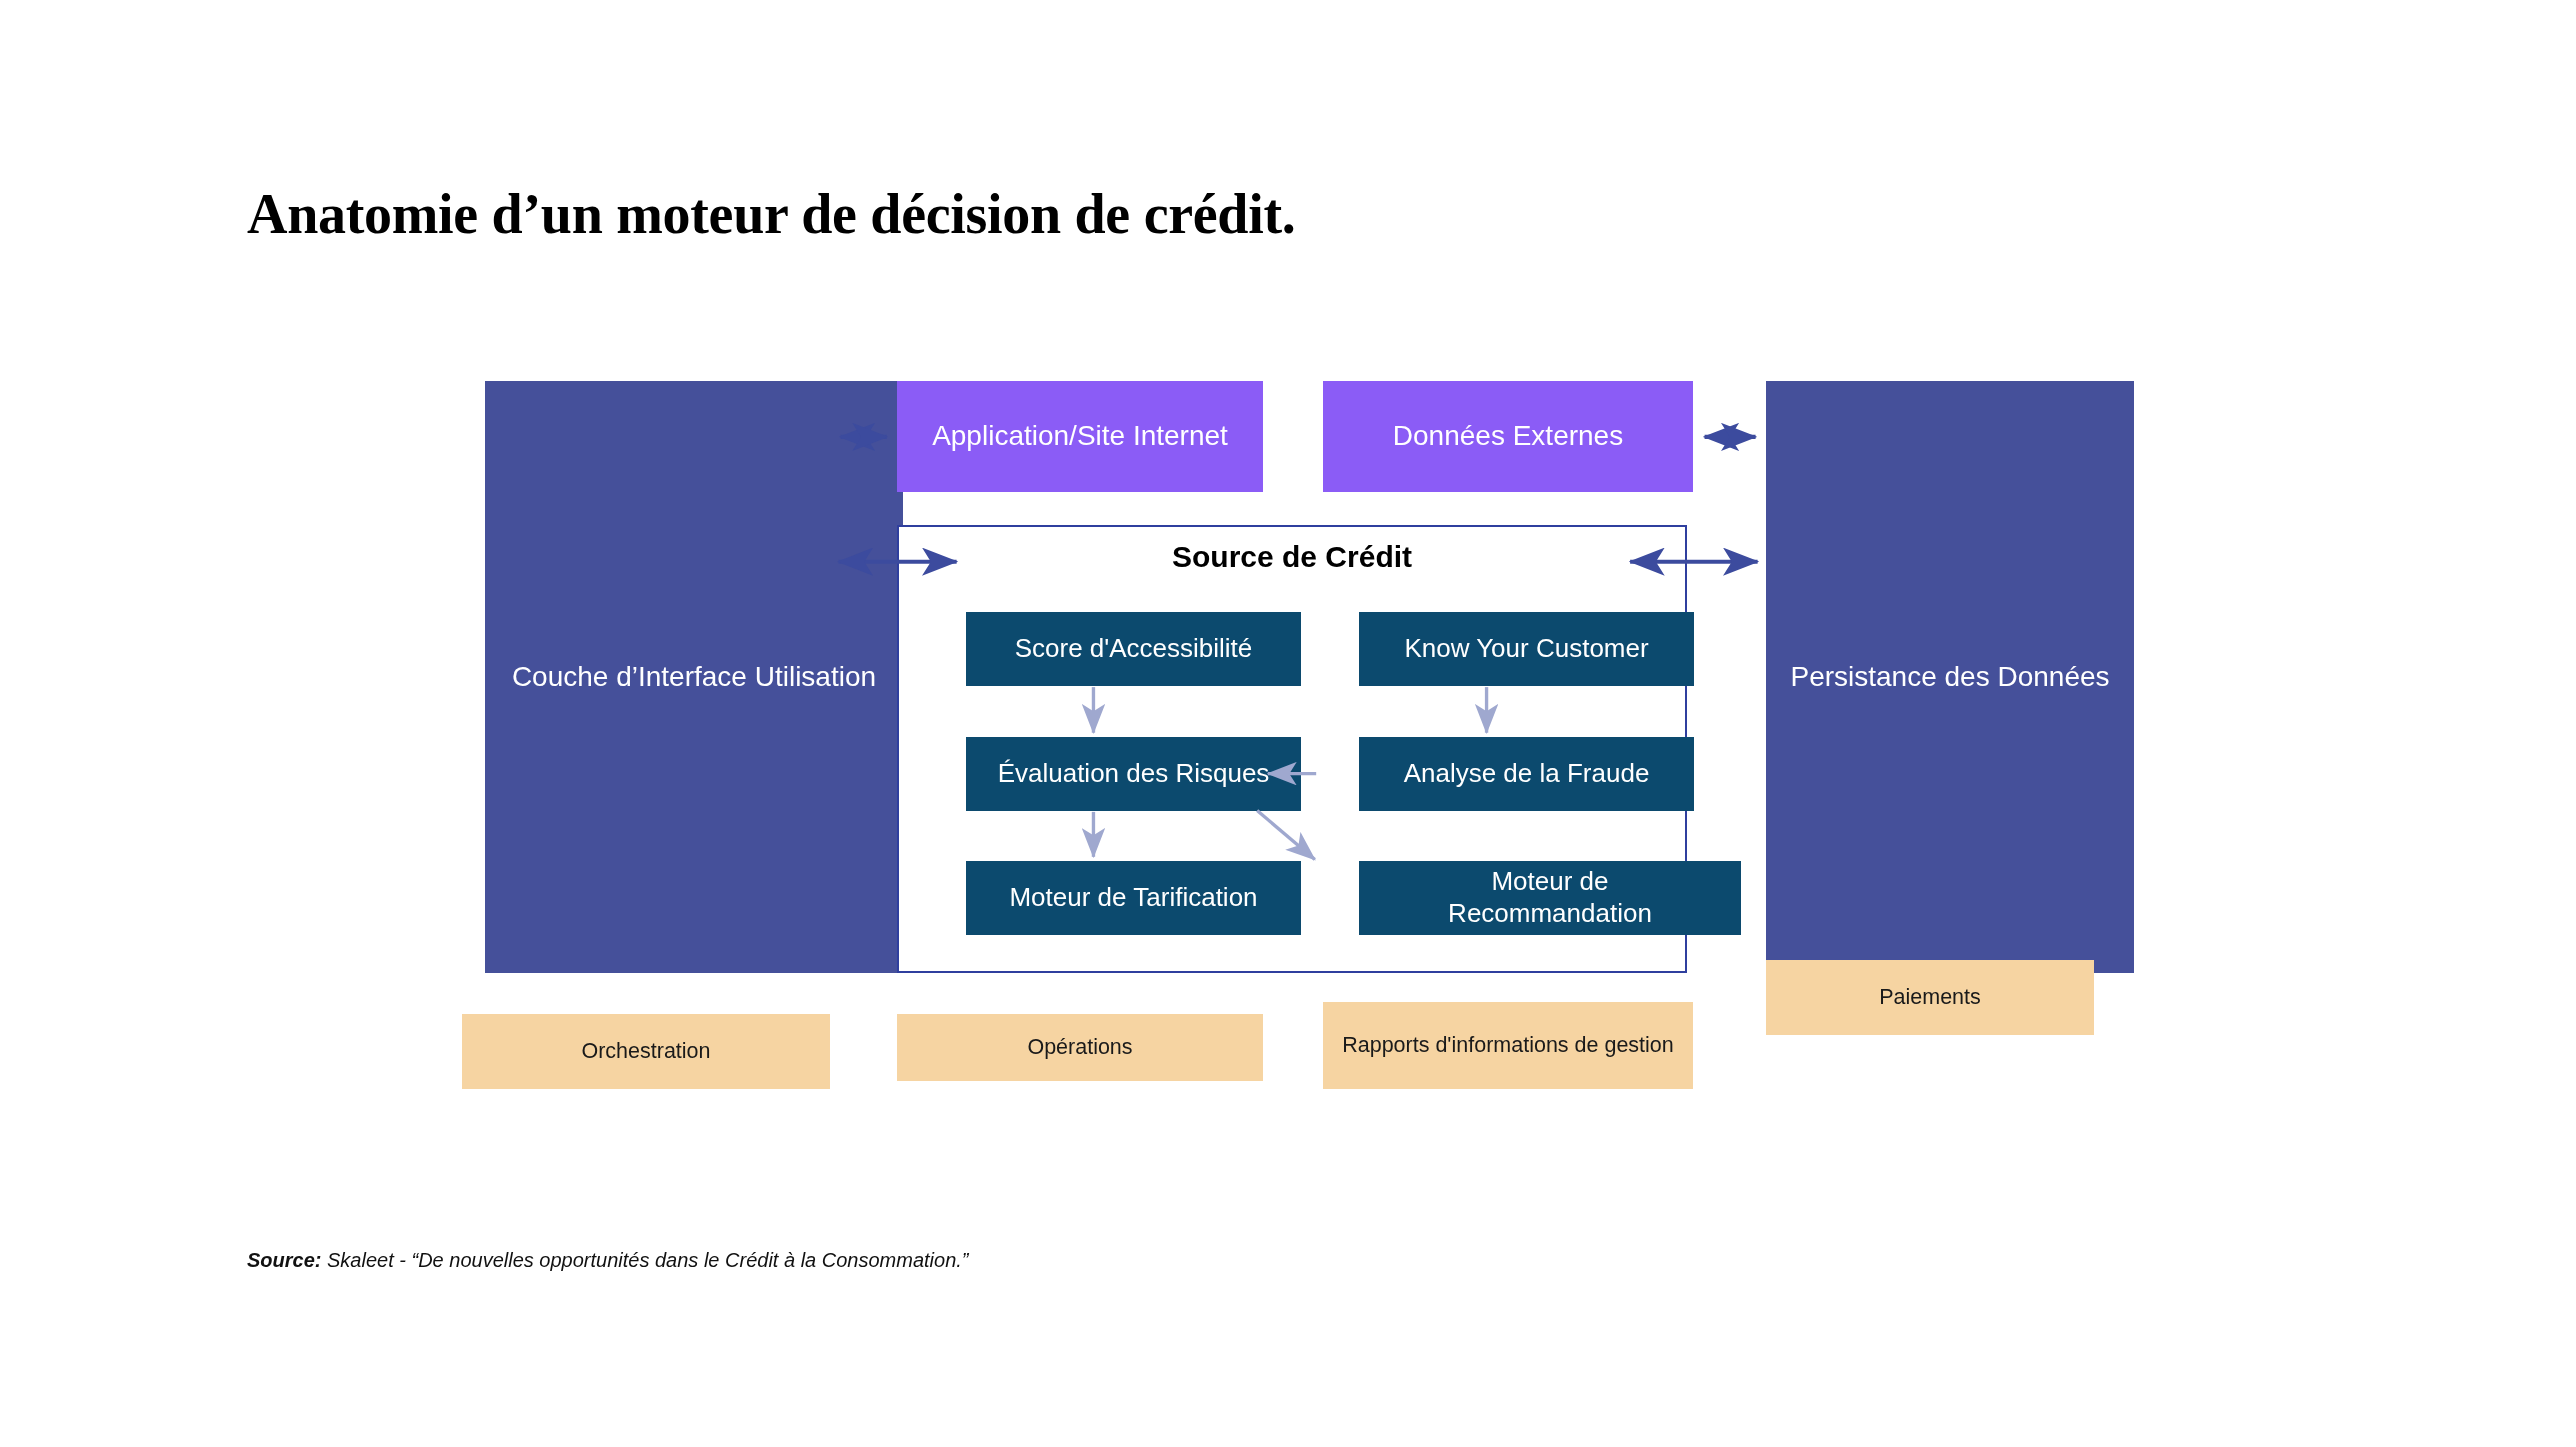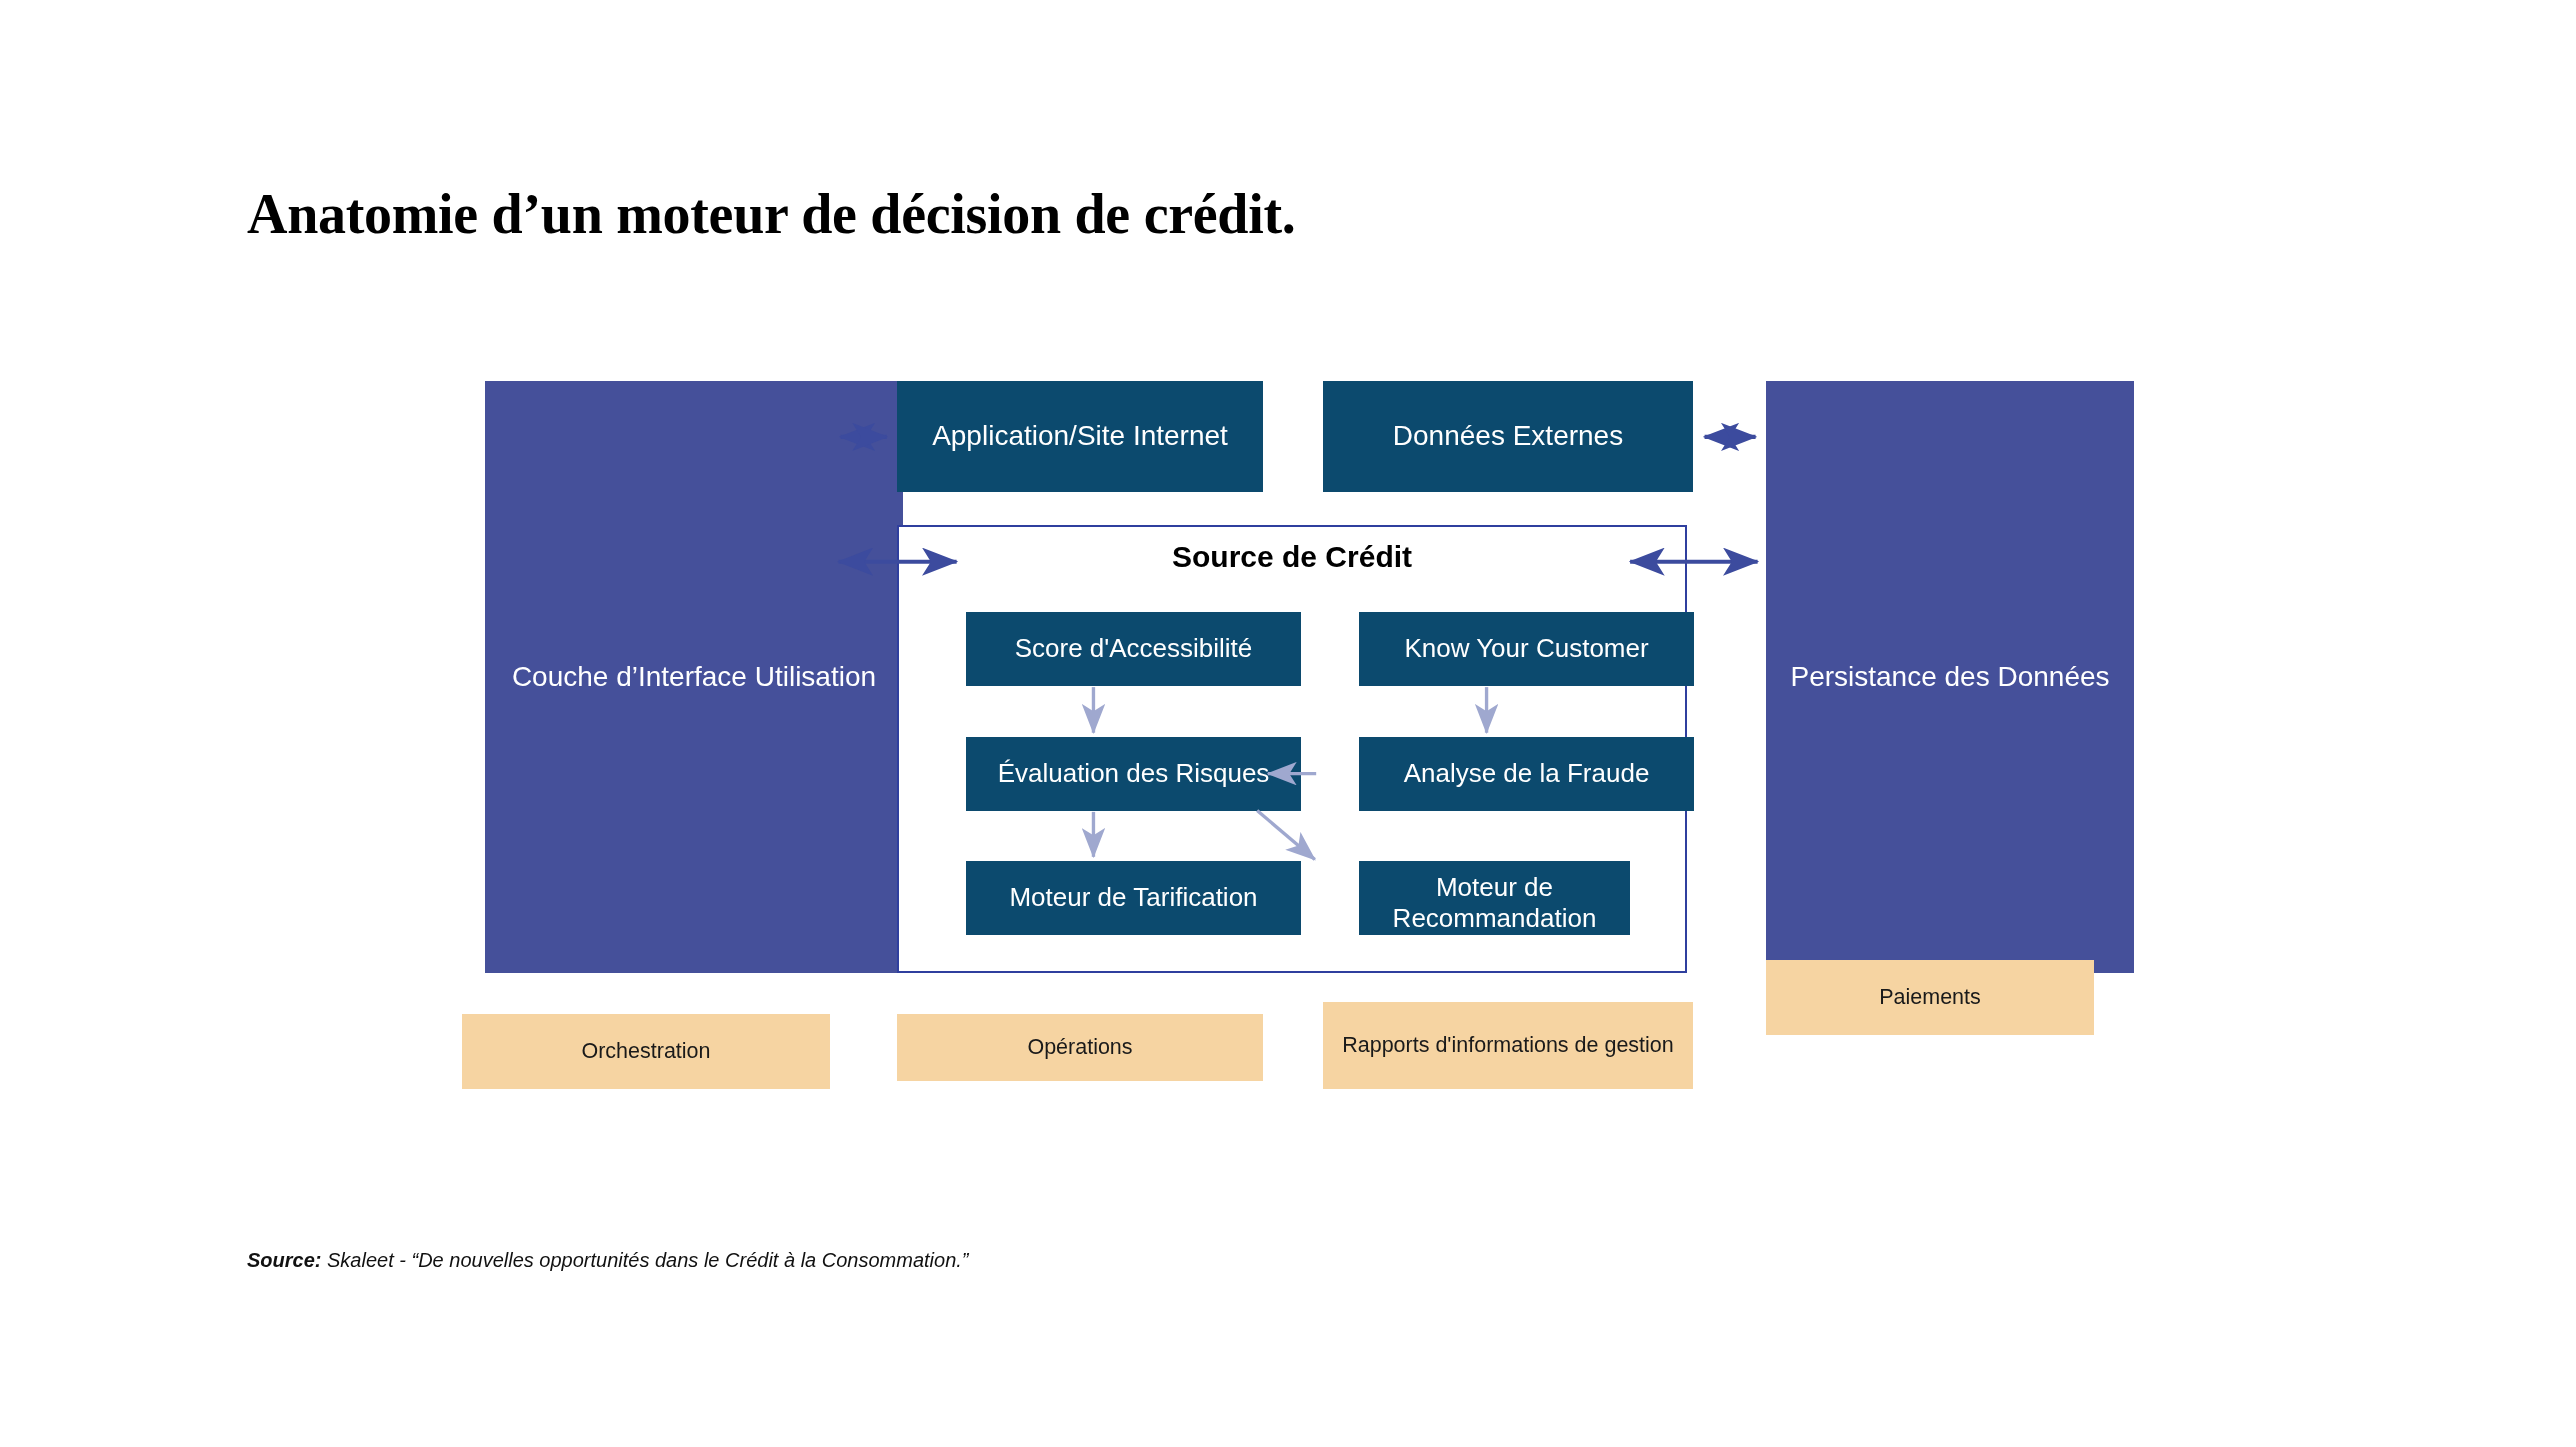--- a/index.html
+++ b/index.html
@@ -36,21 +36,21 @@
     justify-content: center;
     text-align: center;
     line-height: 1.22;
   }
   .pillar {
     background: #45509a;
     color: #ffffff;
     font-size: 28px;
   }
   .topbox {
-    background: #0c4a6e;
+    background: #8b5cf6;
     color: #ffffff;
     font-size: 28px;
   }
   .orange {
     background: #f6d4a2;
     color: #1a1a1a;
     font-size: 21.5px;
   }
   .inner {
     background: #0c4a6e;
@@ -145,21 +145,21 @@
 </div>
 
 <div class="box inner" style="left:1319px; top:737px; width:335px; height:74px;">
   <span>Analyse de la Fraude</span>
 </div>
 
 <div class="box inner" style="left:926px; top:861px; width:335px; height:74px;">
   <span>Moteur de Tarification</span>
 </div>
 
-<div class="box inner" style="left:1319px; top:861px; width:271px; height:74px; padding:0 27px;align-items:flex-end;">
+<div class="box inner" style="left:1319px; top:861px; width:382px; height:74px; padding:0 27px;">
   <span>Moteur de Recommandation</span>
 </div>
 
 <svg class="svg-layer" viewBox="0 0 3840 2158" xmlns="http://www.w3.org/2000/svg">
   <defs>
     <marker id="ar-out" markerWidth="9" markerHeight="7" refX="8.6" refY="3.5" orient="auto" markerUnits="strokeWidth">
       <path d="M0,0 L9,3.5 L0,7 L2.2,3.5 Z" fill="#3c4b9e"></path>
     </marker>
     <marker id="ar-out-start" markerWidth="9" markerHeight="7" refX="0.4" refY="3.5" orient="auto" markerUnits="strokeWidth">
       <path d="M9,0 L0,3.5 L9,7 L6.8,3.5 Z" fill="#3c4b9e"></path>

